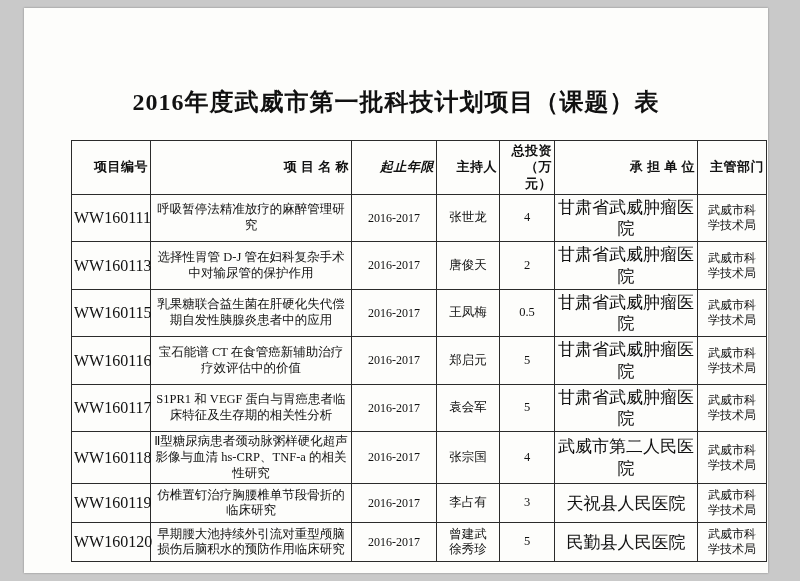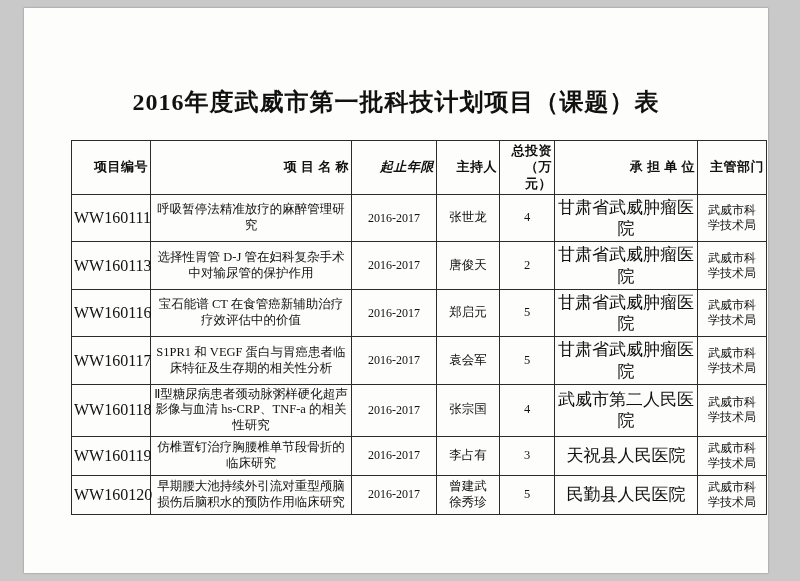--- a/index.html
+++ b/index.html
@@ -133,20 +133,32 @@
             <td class="cell-year">2016-2017</td>
             <td class="cell-host">唐俊天</td>
             <td class="cell-fund">2</td>
             <td class="cell-unit">甘肃省武威肿瘤医院</td>
             <td class="cell-dept">
               <span class="two-line">武威市科</span>
               <span class="two-line">学技术局</span>
             </td>
           </tr>
           <tr>
+            <td class="cell-code">WW160115</td>
+            <td class="cell-name">乳果糖联合益生菌在肝硬化失代偿期自发性胰腺炎患者中的应用</td>
+            <td class="cell-year">2016-2017</td>
+            <td class="cell-host">王凤梅</td>
+            <td class="cell-fund">0.5</td>
+            <td class="cell-unit">甘肃省武威肿瘤医院</td>
+            <td class="cell-dept">
+              <span class="two-line">武威市科</span>
+              <span class="two-line">学技术局</span>
+            </td>
+          </tr>
+          <tr>
             <td class="cell-code">WW160116</td>
             <td class="cell-name">宝石能谱 CT 在食管癌新辅助治疗疗效评估中的价值</td>
             <td class="cell-year">2016-2017</td>
             <td class="cell-host">郑启元</td>
             <td class="cell-fund">5</td>
             <td class="cell-unit">甘肃省武威肿瘤医院</td>
             <td class="cell-dept">
               <span class="two-line">武威市科</span>
               <span class="two-line">学技术局</span>
             </td>

